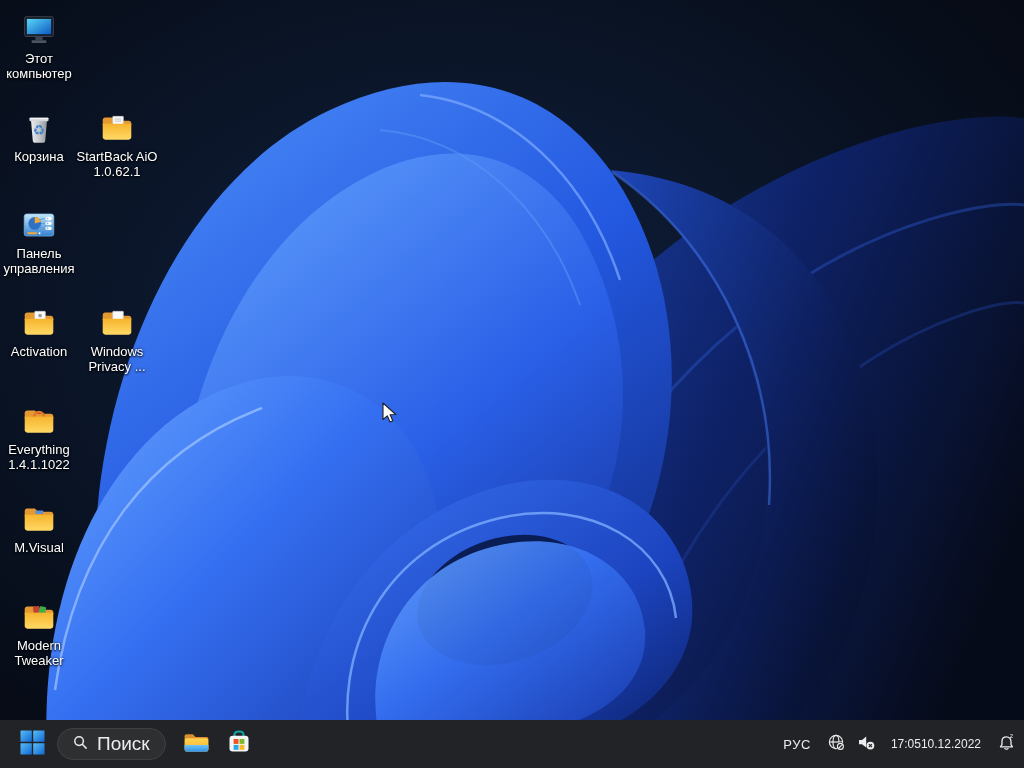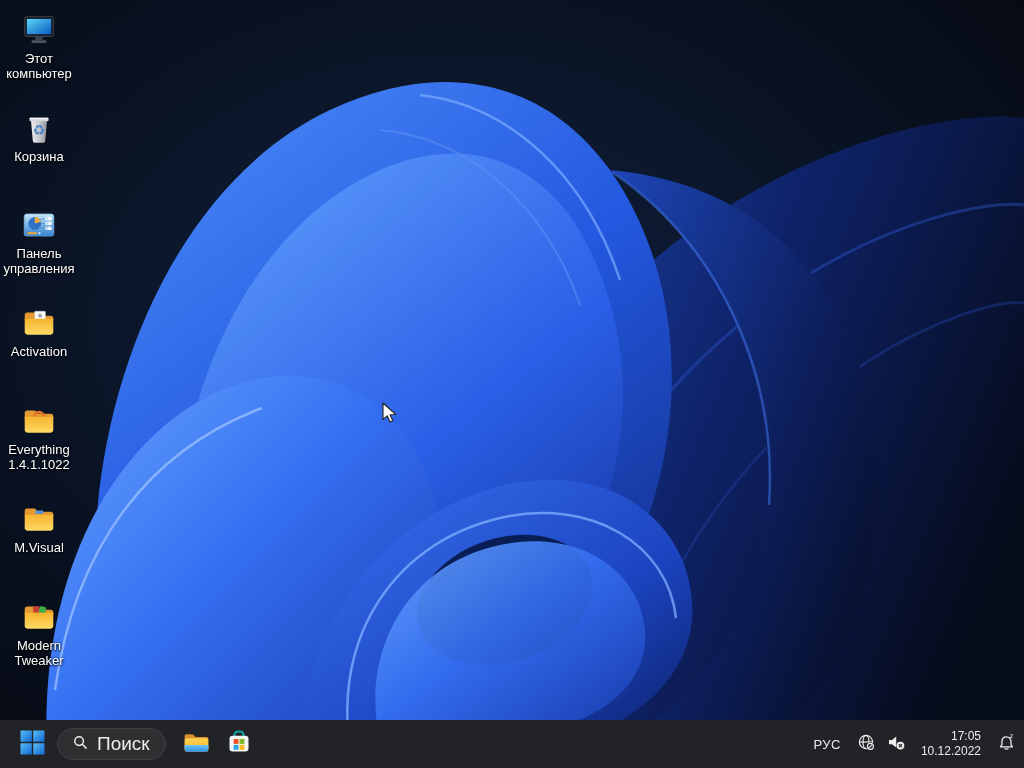--- a/index.html
+++ b/index.html
@@ -21,21 +21,21 @@
   .tb-btn{width:38px;height:38px;border-radius:5px;display:flex;align-items:center;
           justify-content:center;}
   .search-pill{height:30px;border-radius:16px;background:#2d2f31;border:1px solid #3e4144;
                display:flex;align-items:center;padding:0 15px;gap:9px;margin-left:6px;
                color:#ececec;font-size:19px;}
   .tb-gap{width:12px;}
   .tb-gap-s{width:4px;}
   .tray{margin-left:auto;display:flex;align-items:center;color:#ececec;}
   .tray-lang{font-size:13px;padding:0 11px;letter-spacing:.5px;}
   .tray-ico{width:30px;height:38px;display:flex;align-items:center;justify-content:center;}
-  .clock{display:flex;flex-direction:column;align-items:flex-end;justify-content:center;
+  .clock{display:flex;flex-direction:row;align-items:flex-end;justify-content:center;
          font-size:12px;line-height:15px;padding:0 9px;}
   .bell-btn{width:34px;height:38px;display:flex;align-items:center;justify-content:center;}
   
   .cursor{position:absolute;left:378px;top:400px;z-index:9;pointer-events:none;}
 </style>
 </head>
 <body>
 
 <div class="screen">
 
@@ -154,20 +154,31 @@
       <svg width="36" height="36" viewBox="0 0 34 34">
         <path d="M9.5 10.5h15l-1.6 18.2c-.1 1.3-1 2.3-2.3 2.3h-7.2c-1.3 0-2.2-1-2.3-2.3Z" fill="url(#lgBin)"></path>
         <rect x="8" y="7.3" width="18" height="3.4" rx="1" fill="#d4d6da"></rect>
         <rect x="8" y="7.3" width="18" height="1.5" rx="0.75" fill="#f2f3f5"></rect>
         <text x="17" y="23.5" font-size="13" fill="#4a86c8" text-anchor="middle" font-family="DejaVu Sans">♻</text>
       </svg>
     </span>
     <span class="icon-label">Корзина</span>
   </div>
 
+  <div class="icon-cell" style="left:69px;top:109px">
+    <span class="glyph">
+      <svg width="36" height="36" viewBox="0 0 34 34">
+        <path d="M3.5 9.5c0-1.4 1-2.4 2.4-2.4h7.2l3 3h12c1.4 0 2.4 1 2.4 2.4v2H3.5Z" fill="#e49a31"></path>
+        <rect x="13" y="6" width="10" height="8" rx="0.5" fill="#fafafa" stroke="#c9c9c9" stroke-width="0.6"></rect>
+        <path d="M15 8.5h6M15 10.5h6" stroke="#b5b5b5" stroke-width="0.8"></path>
+        <path d="M3.5 13h27v12.6c0 1.4-1 2.4-2.4 2.4H5.9c-1.4 0-2.4-1-2.4-2.4Z" fill="url(#lgFolderFront)"></path>
+      </svg>
+    </span>
+    <span class="icon-label">StartBack AiO 1.0.62.1</span>
+  </div>
 
   <div class="icon-cell" style="left:-9px;top:206px">
     <span class="glyph">
       <svg width="36" height="36" viewBox="0 0 34 34">
         <rect x="3" y="6.5" width="28" height="21" rx="2.5" fill="url(#lgPanel)" stroke="#7db8e8" stroke-width="0.6"></rect>
         <circle cx="13" cy="15.5" r="6" fill="#2e72c8"></circle>
         <path d="M13 15.5 L13 9.5 A6 6 0 0 1 18.9 14 Z" fill="#f2a83b"></path>
         <path d="M17 12 L23 10.8 M19 15.5 L23 15.5 M17 19 L23 20.2" stroke="#5e9bd4" stroke-width="0.9" fill="none"></path>
         <rect x="23" y="9.2" width="6" height="3.2" rx="1.6" fill="#fff"></rect>
           <circle cx="25" cy="10.8" r="1" fill="#9cc6ea"></circle>
@@ -188,20 +199,30 @@
       <svg width="36" height="36" viewBox="0 0 34 34">
         <path d="M3.5 9.5c0-1.4 1-2.4 2.4-2.4h7.2l3 3h12c1.4 0 2.4 1 2.4 2.4v2H3.5Z" fill="#e49a31"></path>
         <rect x="13" y="6" width="10" height="8" rx="0.5" fill="#fafafa" stroke="#c9c9c9" stroke-width="0.6"></rect>
         <circle cx="18" cy="10" r="1.8" fill="#9aa0a8"></circle>
         <path d="M3.5 13h27v12.6c0 1.4-1 2.4-2.4 2.4H5.9c-1.4 0-2.4-1-2.4-2.4Z" fill="url(#lgFolderFront)"></path>
       </svg>
     </span>
     <span class="icon-label">Activation</span>
   </div>
 
+  <div class="icon-cell" style="left:69px;top:304px">
+    <span class="glyph">
+      <svg width="36" height="36" viewBox="0 0 34 34">
+        <path d="M3.5 9.5c0-1.4 1-2.4 2.4-2.4h7.2l3 3h12c1.4 0 2.4 1 2.4 2.4v2H3.5Z" fill="#e49a31"></path>
+        <rect x="13" y="6" width="10" height="8" rx="0.5" fill="#fafafa" stroke="#c9c9c9" stroke-width="0.6"></rect>
+        <path d="M3.5 13h27v12.6c0 1.4-1 2.4-2.4 2.4H5.9c-1.4 0-2.4-1-2.4-2.4Z" fill="url(#lgFolderFront)"></path>
+      </svg>
+    </span>
+    <span class="icon-label">Windows Privacy ...</span>
+  </div>
 
   <div class="icon-cell" style="left:-9px;top:402px">
     <span class="glyph">
       <svg width="36" height="36" viewBox="0 0 34 34">
         <path d="M3.5 9.5c0-1.4 1-2.4 2.4-2.4h7.2l3 3h12c1.4 0 2.4 1 2.4 2.4v2H3.5Z" fill="#e49a31"></path>
         <path d="M12.5 13a4.5 4.5 0 0 1 9 0" fill="none" stroke="#e2762a" stroke-width="2.6"></path>
         <path d="M3.5 13h27v12.6c0 1.4-1 2.4-2.4 2.4H5.9c-1.4 0-2.4-1-2.4-2.4Z" fill="url(#lgFolderFront)"></path>
       </svg>
     </span>
     <span class="icon-label">Everything 1.4.1.1022</span>

